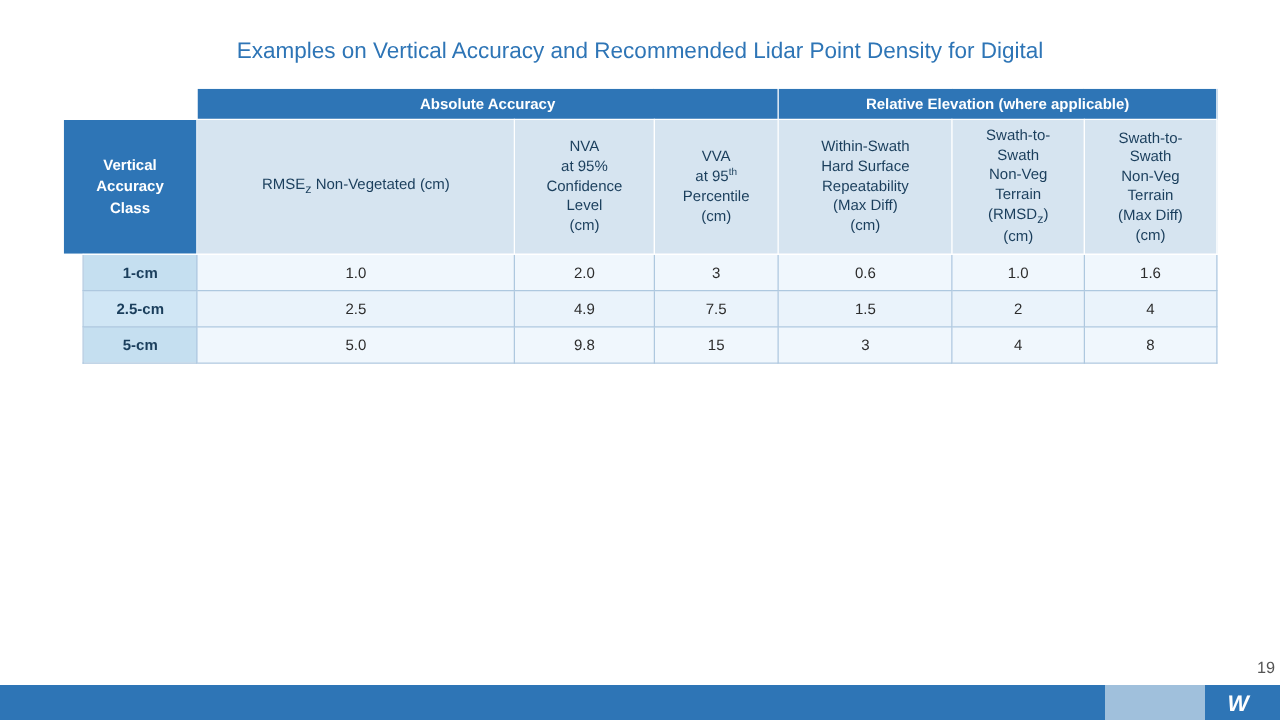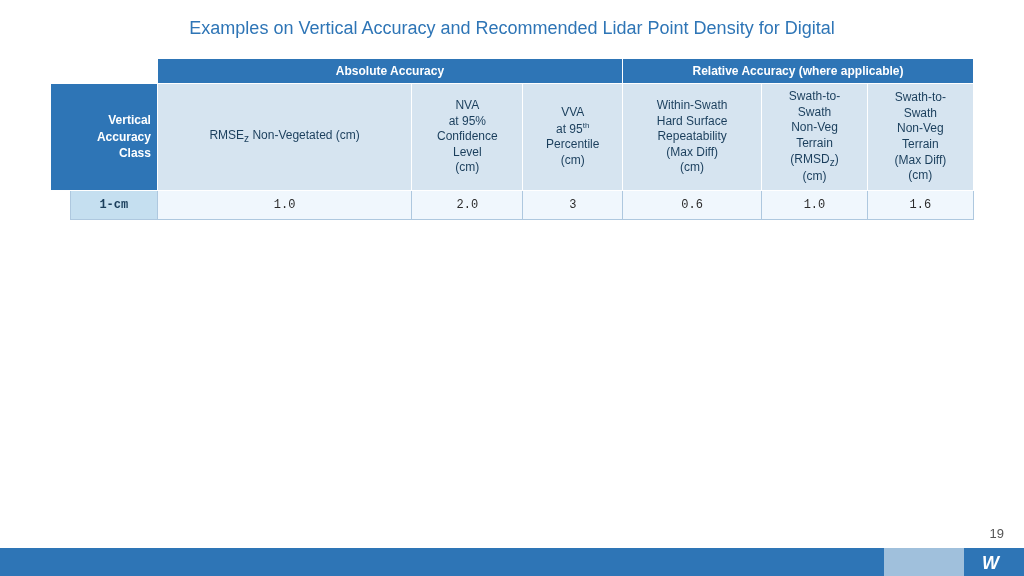--- a/index.html
+++ b/index.html
@@ -10,21 +10,21 @@
       font-family: 'Segoe UI', Arial, sans-serif;
       overflow: hidden;
       position: relative;
     }
 
     .slide-container {
       width: 1024px;
       height: 576px;
       background: #ffffff;
       position: relative;
-      padding: 16px 50px 50px 50px;
+      padding: 28px 50px 50px 50px;
     }
 
     .title {
       text-align: center;
       font-size: 18px;
       color: #2e75b6;
       font-weight: normal;
       line-height: 1.35;
       margin-bottom: 18px;
     }
@@ -63,33 +63,32 @@
       border: 1px solid #ffffff;
       font-weight: normal;
       line-height: 1.3;
     }
 
     .subheader-row th.vertical-acc-cell {
       background: #2e75b6;
       color: #ffffff;
       font-weight: bold;
       vertical-align: middle;
-      text-align: right;
+      text-align: center;
       padding: 8px 6px;
       line-height: 1.4;
     }
 
     
     tr.data-row td {
       text-align: center;
       padding: 7px 4px;
       border: 1px solid #aec8df;
       background: #eaf3fb;
       color: #2c2c2c;
-      font-family: Liberation Mono, monospace;
     }
 
     tr.data-row td.row-label {
       background: #d0e6f5;
       font-weight: bold;
       color: #1a3e5c;
     }
 
     tr.data-row:nth-child(odd) td {
       background: #f0f7fd;
@@ -125,21 +124,21 @@
       bottom: 0;
       right: 60px;
       width: 80px;
       height: 28px;
       background: #a0c0dc;
     }
 
     .page-number {
       position: absolute;
       bottom: 35px;
-      right: 20px;
+      right: 4px;
       font-size: 13px;
       color: #555555;
     }
 
     
     .logo {
       position: absolute;
       bottom: 4px;
       right: 10px;
       width: 36px;
@@ -167,21 +166,21 @@
     <span>Examples on Vertical Accuracy and Recommended Lidar Point Density for Digital</span><br>
   </div>
 
   <div class="table-wrapper">
     <table>
       <thead>
 
         <tr class="header-group-row">
           <th class="empty-corner" colspan="2"></th>
           <th colspan="3">Absolute Accuracy</th>
-          <th colspan="3">Relative Accuracy (where applicable)</th>
+          <th colspan="3">Relative Elevation (where applicable)</th>
         </tr>
 
         <tr class="subheader-row">
           <th class="vertical-acc-cell" colspan="2">
             Vertical<br>Accuracy<br>Class
           </th>
           <th>RMSE<sub>z</sub> Non-Vegetated (cm)</th>
           <th>NVA<br>at 95%<br>Confidence<br>Level<br>(cm)</th>
           <th>VVA<br>at 95<sup>th</sup><br>Percentile<br>(cm)</th>
           <th>Within-Swath<br>Hard Surface<br>Repeatability<br>(Max Diff)<br>(cm)</th>
@@ -194,20 +193,40 @@
       <tr class="data-row">
             <td style="background: transparent; border: none;"></td>
             <td class="row-label">1-cm</td>
             <td>1.0</td>
             <td>2.0</td>
             <td>3</td>
             <td>0.6</td>
             <td>1.0</td>
             <td>1.6</td>
           </tr>
+          <tr class="data-row">
+            <td style="background: transparent; border: none;"></td>
+            <td class="row-label">2.5-cm</td>
+            <td>2.5</td>
+            <td>4.9</td>
+            <td>7.5</td>
+            <td>1.5</td>
+            <td>2</td>
+            <td>4</td>
+          </tr>
+          <tr class="data-row">
+            <td style="background: transparent; border: none;"></td>
+            <td class="row-label">5-cm</td>
+            <td>5.0</td>
+            <td>9.8</td>
+            <td>15</td>
+            <td>3</td>
+            <td>4</td>
+            <td>8</td>
+          </tr>
         </tbody>
     </table>
   </div>
 
   <div class="page-number">19</div>
 
   <div class="bottom-bar">
     <div class="bottom-bar-accent"></div>
     <div class="logo">
       <svg width="32" height="20" viewBox="0 0 32 20" xmlns="http://www.w3.org/2000/svg">

